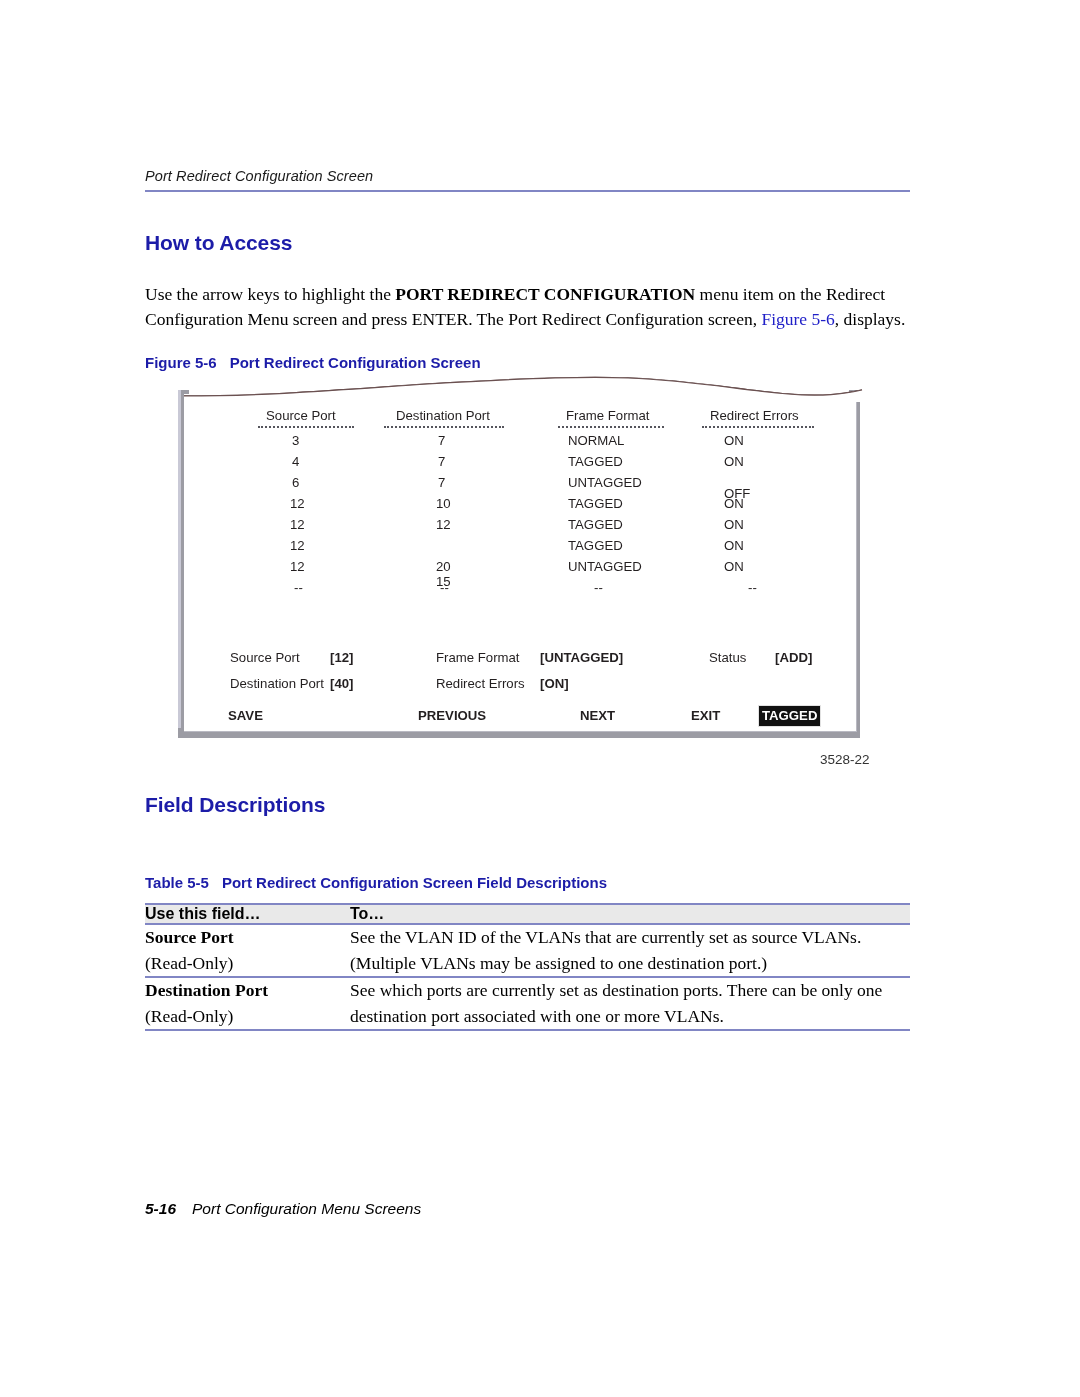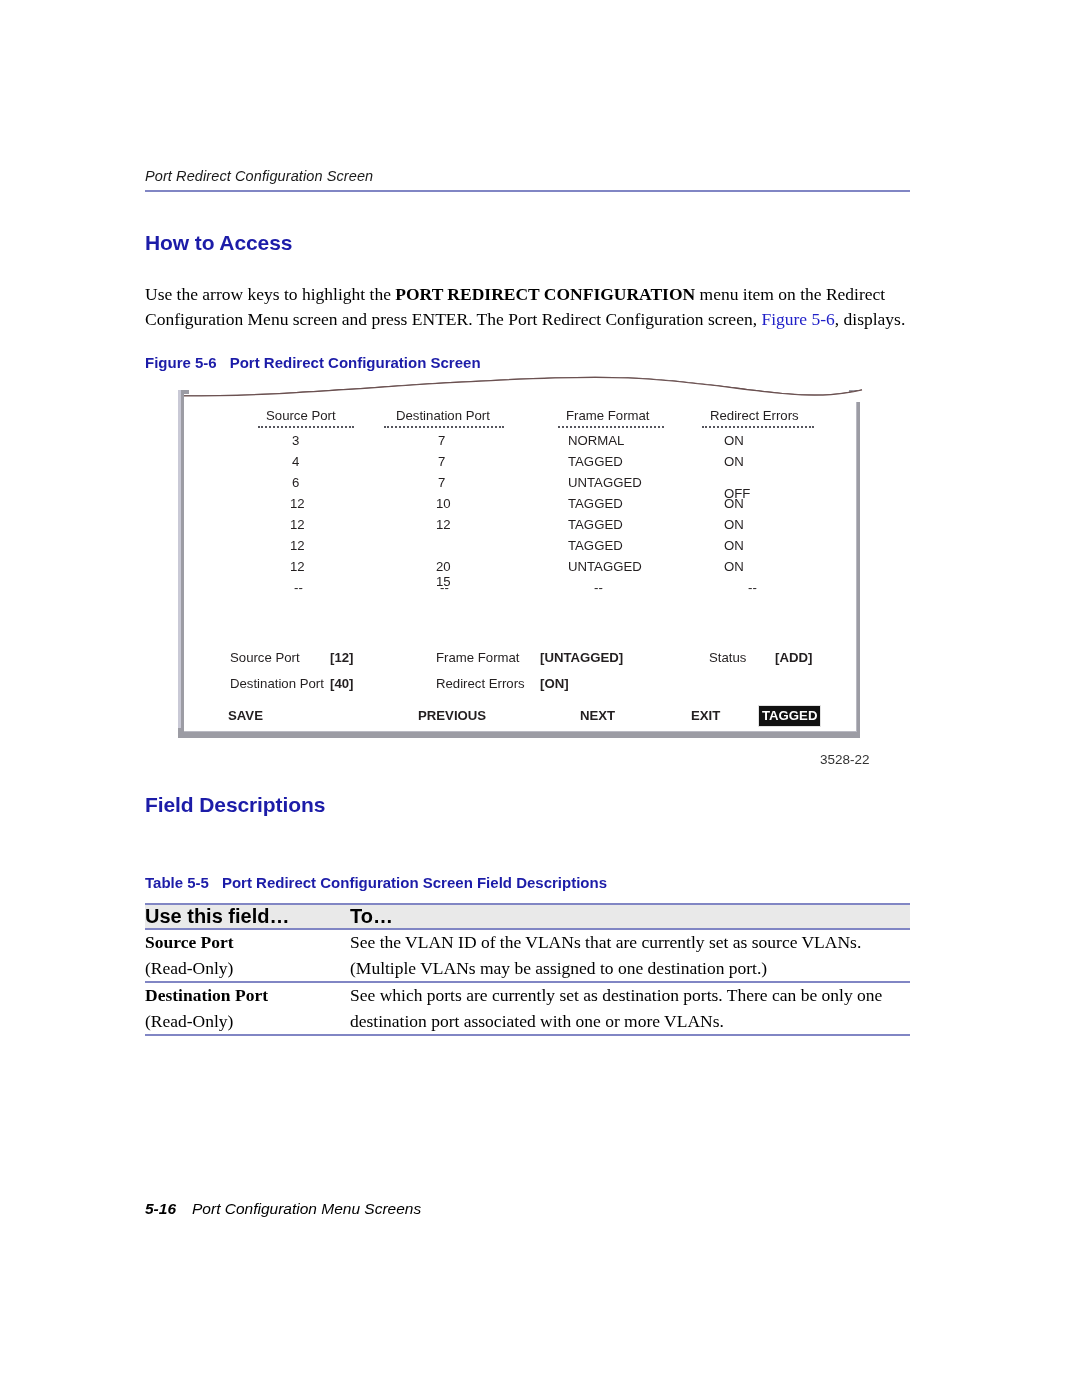--- a/index.html
+++ b/index.html
@@ -183,21 +183,21 @@
   }
   #field-table th, #field-table td {
     text-align: left;
     vertical-align: top;
     padding: 0;
   }
   .thead-row th {
     background: #e9e9e9;
     font-family: "Liberation Sans", sans-serif;
     font-weight: bold;
-    font-size: 20px;
+    font-size: 16px;
     color: #000;
     padding: 9px 0 10px 12px;
     border-top: 2px solid #8186c4;
     border-bottom: 2px solid #8186c4;
   }
   .thead-row th.col2 { padding-left: 10px; }
   .col1 { width: 205px; }
   .col2 { width: 560px; }
 
   .trow td {

